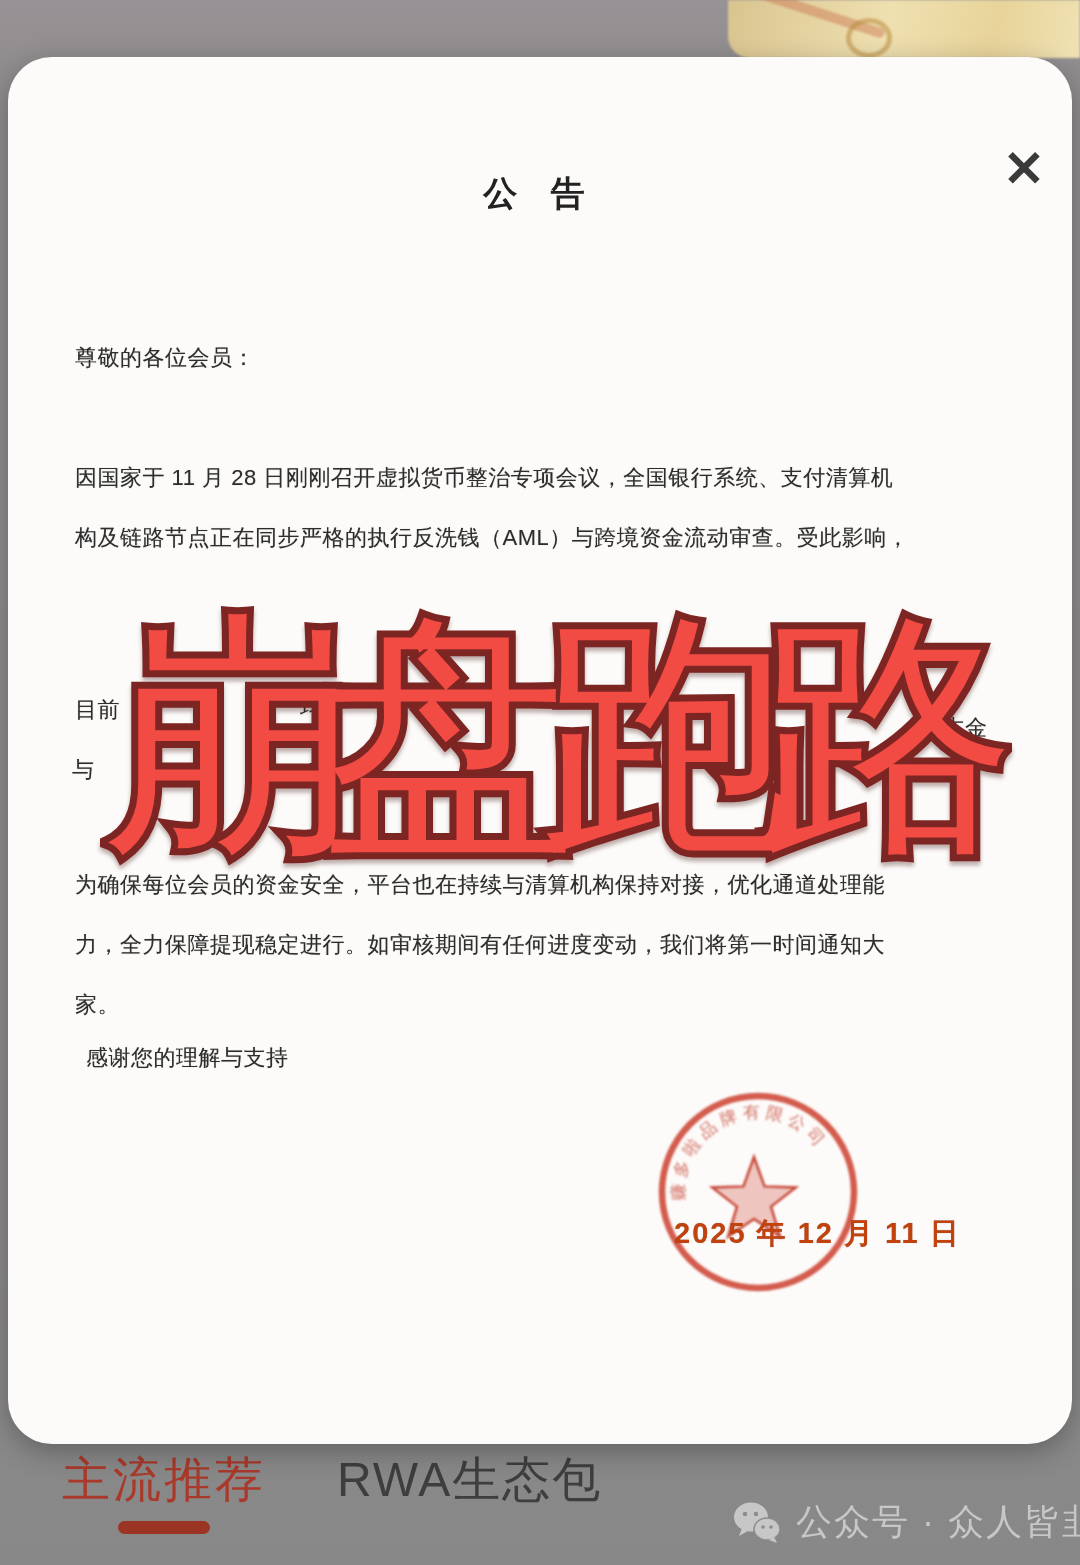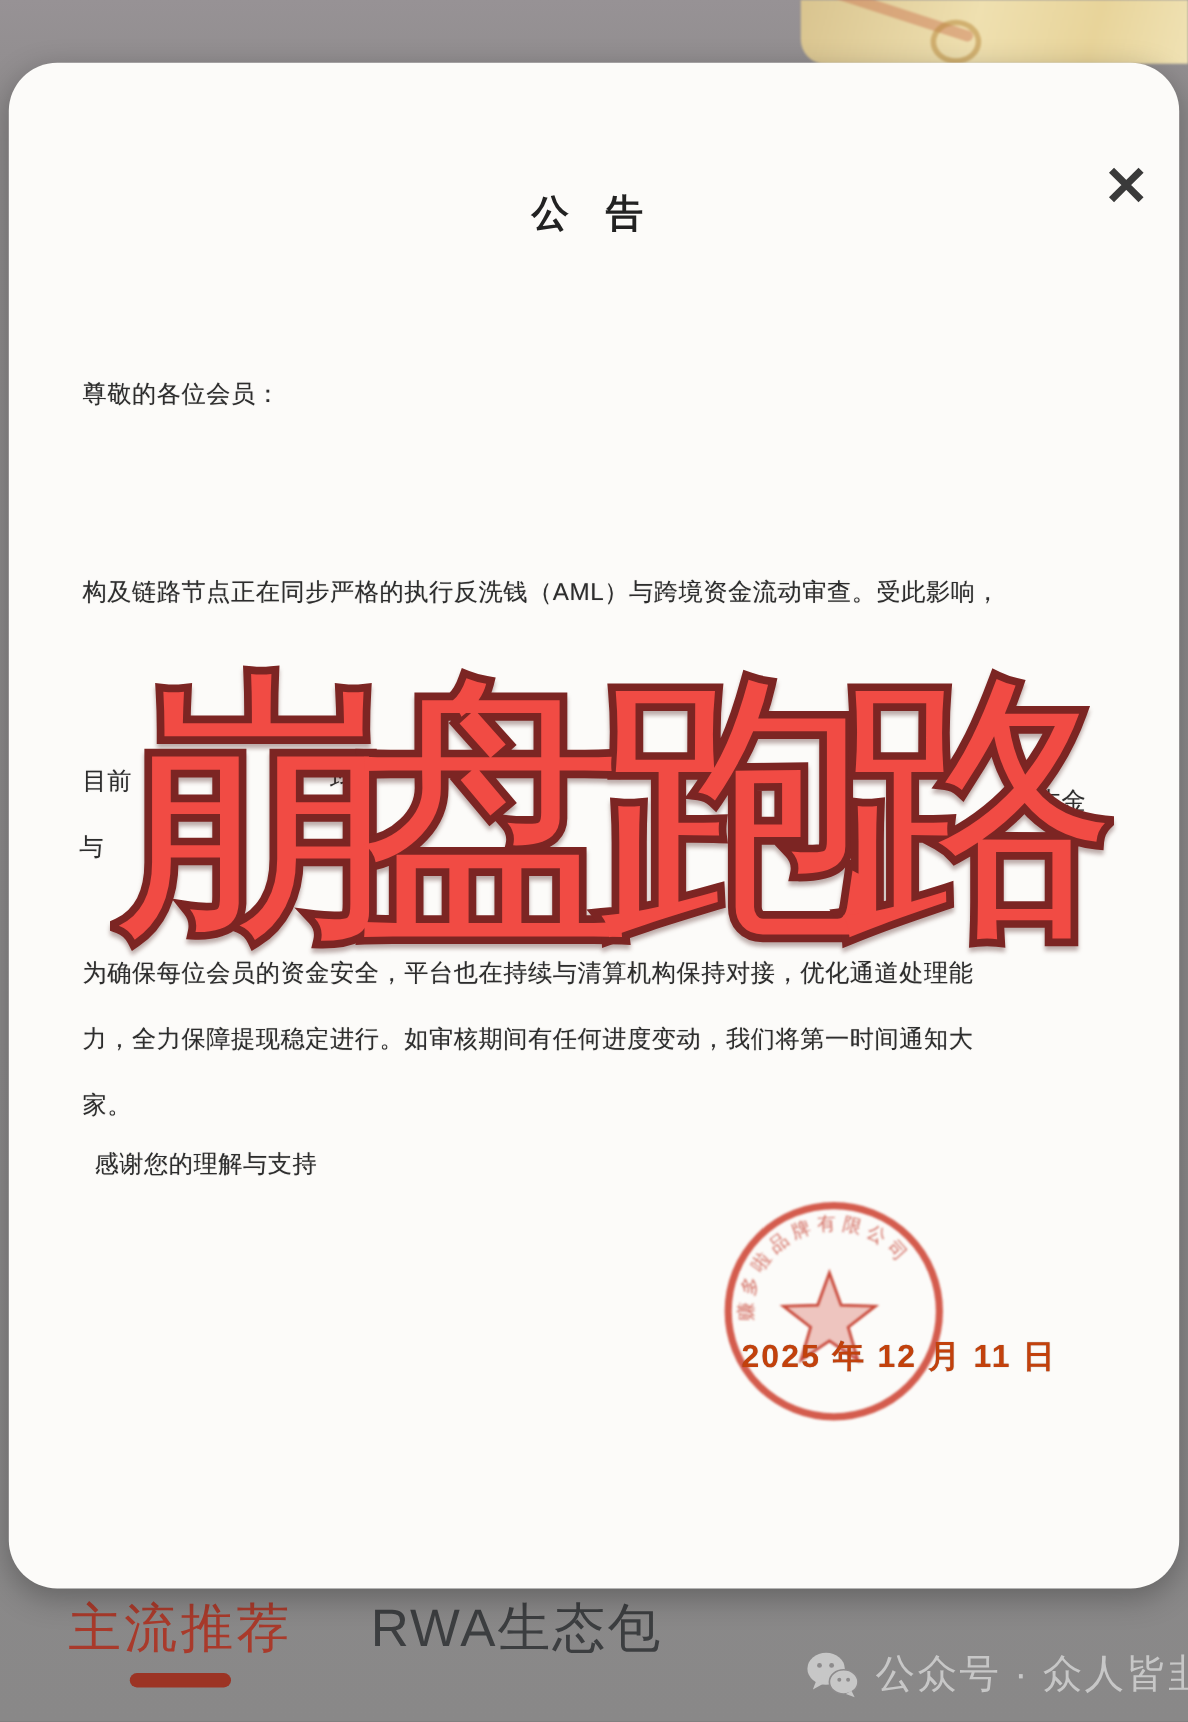--- a/index.html
+++ b/index.html
@@ -107,20 +107,21 @@
     </svg>
     <span class="watermark-text">公众号 · 众人皆韭菜</span>
   </div>
 
   <div class="card">
     <div class="close-btn">✕</div>
     <div class="modal-title">公 告</div>
 
     <div class="bodytext greeting">尊敬的各位会员：</div>
 
+    <div class="bodytext p1l1">因国家于 11 月 28 日刚刚召开虚拟货币整治专项会议，全国银行系统、支付清算机</div>
     <div class="bodytext p1l2">构及链路节点正在同步严格的执行反洗钱（AML）与跨境资金流动审查。受此影响，</div>
 
     <div class="bodytext fr-a">目前</div>
     <div class="bodytext fr-b">均</div>
     <div class="bodytext fr-c">的本金</div>
     <div class="bodytext fr-d">与</div>
     <div class="bodytext fr-e">在</div>
 
     <div class="bodytext p3l1">为确保每位会员的资金安全，平台也在持续与清算机构保持对接，优化通道处理能</div>
     <div class="bodytext p3l2">力，全力保障提现稳定进行。如审核期间有任何进度变动，我们将第一时间通知大</div>

